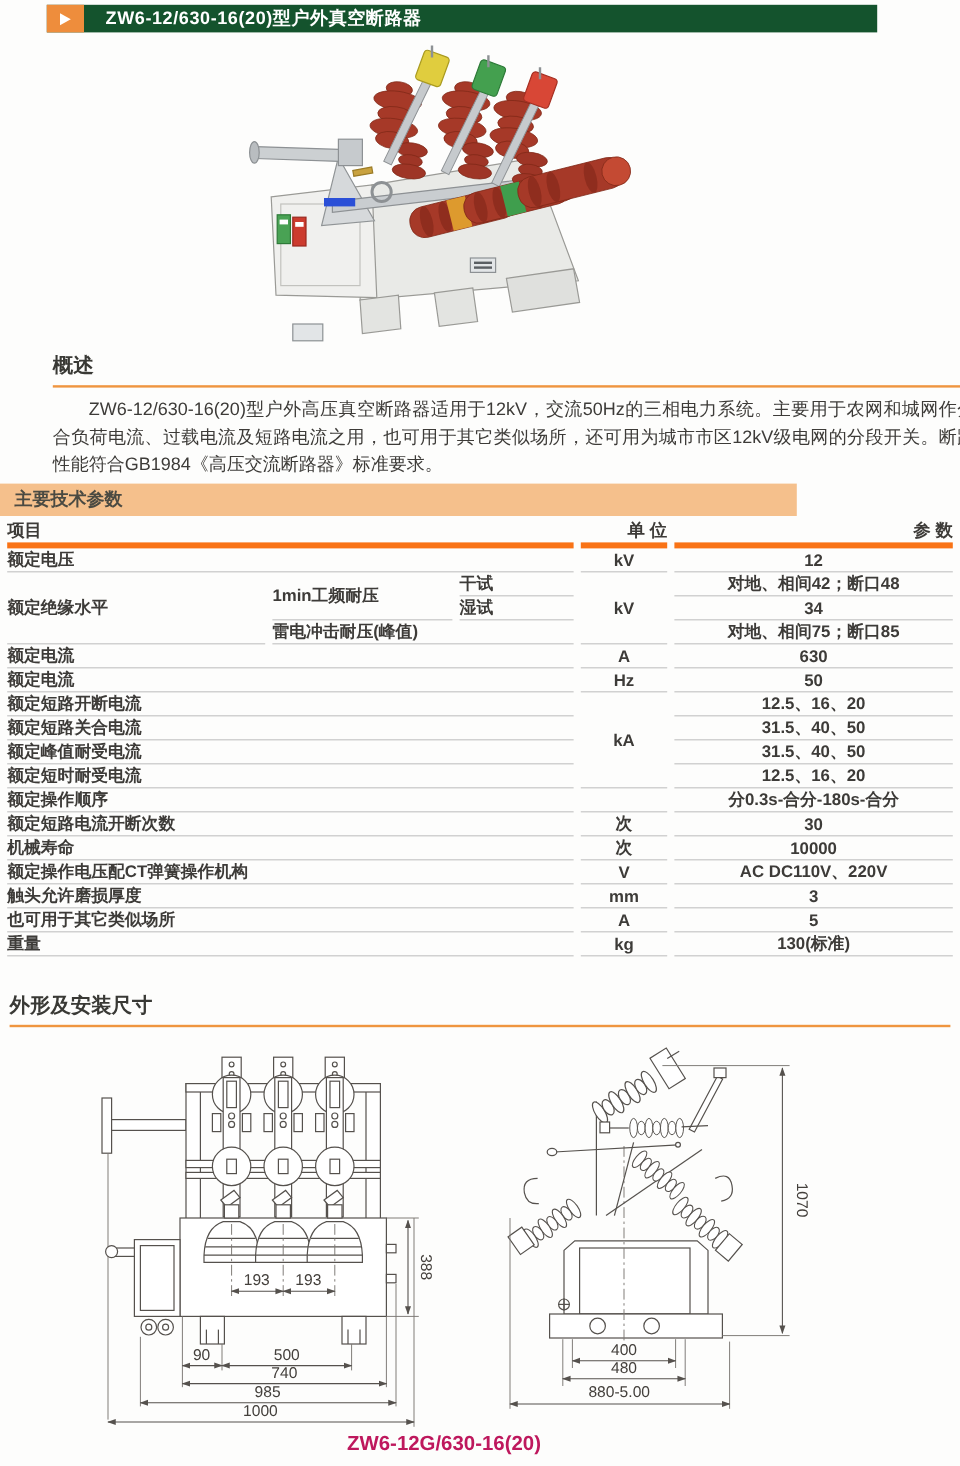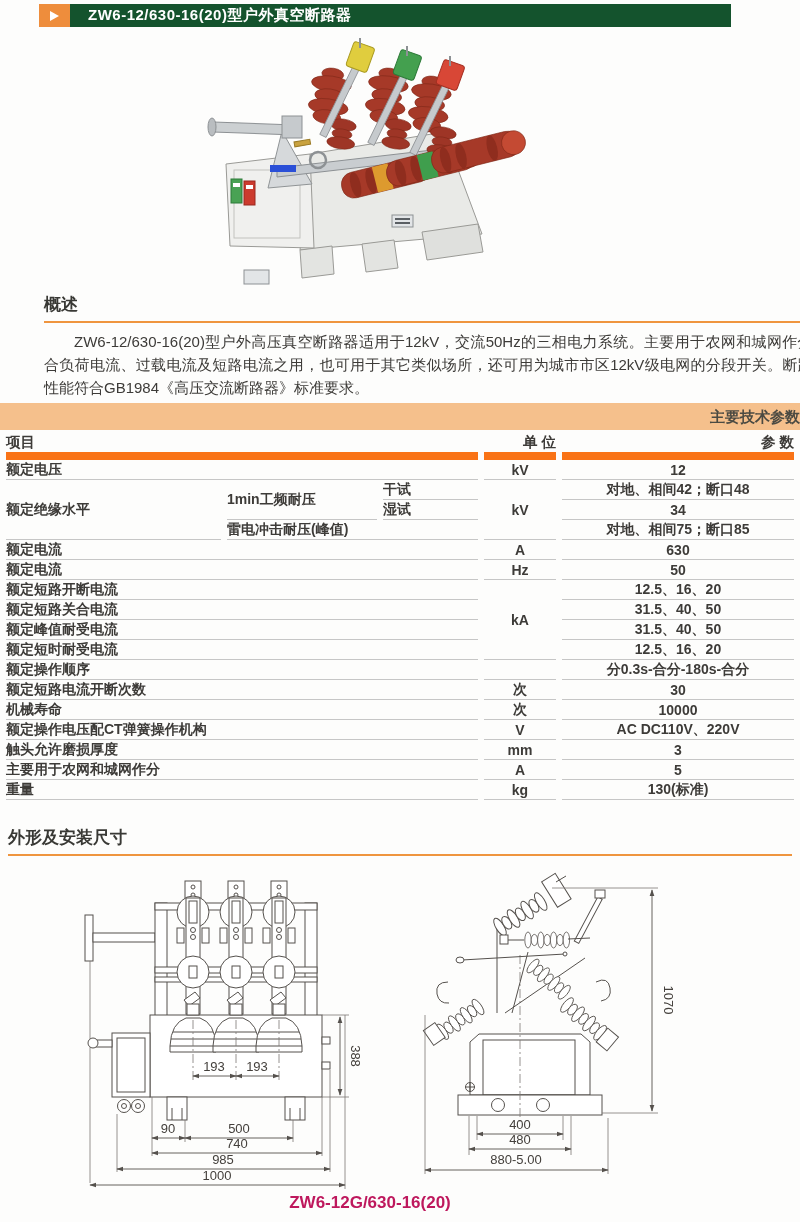--- a/index.html
+++ b/index.html
@@ -20,28 +20,28 @@
   .titlebar .title { color:#fff; font-weight:bold; font-size:15px; letter-spacing:.5px; }
   
   .photo { position:absolute; left:182px; top:36px; width:360px; height:250px; }
   
   .sec-heading { font-size:17px; font-weight:bold; color:#393935;
     border-bottom:2px solid #ef953f; padding:0 0 5px 0; margin:0; }
   .sec-overview { position:absolute; left:8px; top:293px; width:784px;margin-left:36px; }
   .overview-text { margin-top:7px; font-size:15px; line-height:23px;
     text-indent:2em; text-align:justify; color:#3d3b38; }
   
-  .band { position:absolute; left:0; top:403px; width:800px; height:27px;
+  .band { position:absolute; left:0; top:403px; width:664px; height:27px;
     background:#f5c08c; color:#4b4a42; font-weight:bold; font-size:15px;
-    line-height:27px; padding-left:12px;text-align:right; }
+    line-height:27px; padding-left:12px; }
   
   .paramtable { position:absolute; left:0; top:433px; width:800px;
     border-collapse:separate; border-spacing:6px 0; font-size:14px; color:#3d3b38; }
   .paramtable th { font-weight:bold; text-align:left; height:24px;
-    border-bottom:8px solid #f97316; font-size:14.5px; padding:0; }
+    border-bottom:5px solid #f97316; font-size:14.5px; padding:0; }
   .paramtable th.c { text-align:right; }
   .paramtable td { height:20px; border-bottom:1px solid #c6c6c6; padding:0;font-weight:bold; }
   .paramtable td.c { text-align:center; }
   
   .sec-dims { position:absolute; left:8px; top:826px; width:784px; }
   .drawings { position:absolute; left:0; top:870px; width:800px; height:330px; }
   .caption { position:absolute; left:0; top:1193px; width:740px;
     text-align:center; font-weight:bold; font-size:17px; color:#be185d; }
   
   .ln  { stroke:#55514d; stroke-width:1; fill:none; }
@@ -228,21 +228,21 @@
     <td colspan="3">额定操作电压配CT弹簧操作机构</td>
     <td class="c">V</td>
     <td class="c">AC DC110V、220V</td>
   </tr>
   <tr>
     <td colspan="3">触头允许磨损厚度</td>
     <td class="c">mm</td>
     <td class="c">3</td>
   </tr>
   <tr>
-    <td colspan="3">主要用于农网和城网作分</td>
+    <td colspan="3">也可用于其它类似场所</td>
     <td class="c">A</td>
     <td class="c">5</td>
   </tr>
   <tr>
     <td colspan="3">重量</td>
     <td class="c">kg</td>
     <td class="c">130(标准)</td>
   </tr>
 </tbody>
   </table>

